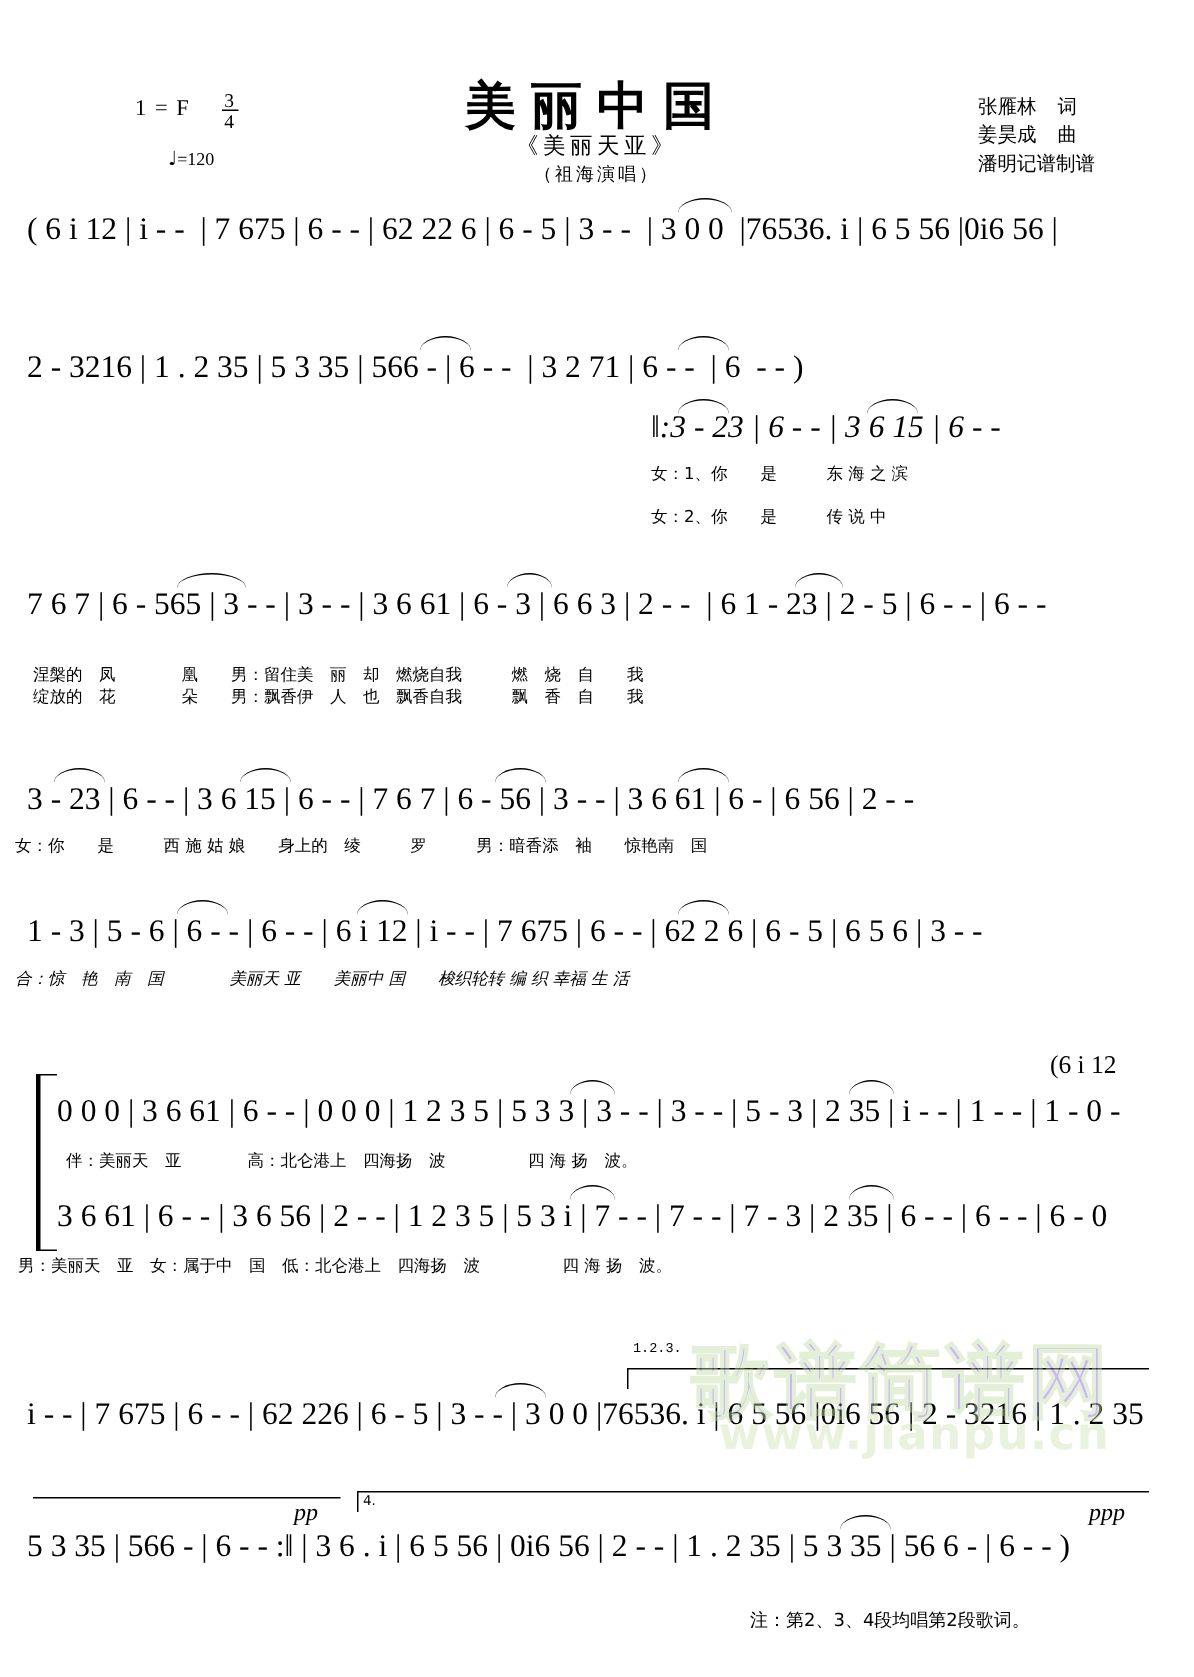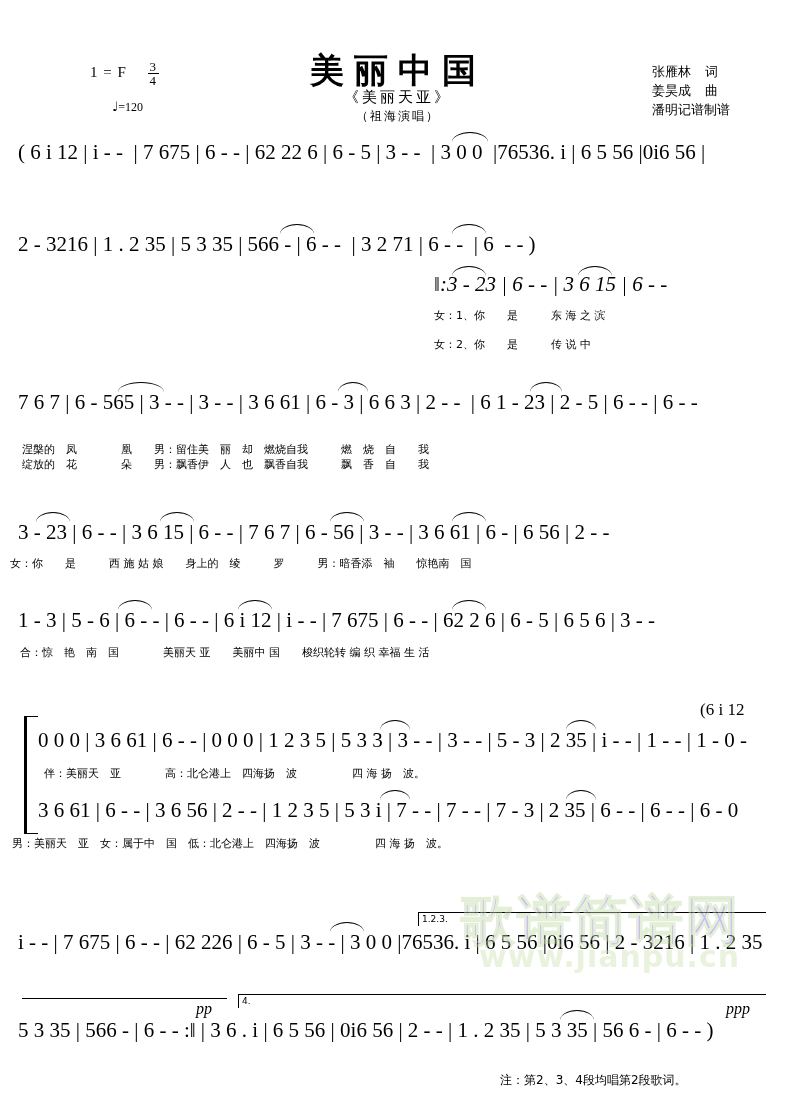--- a/index.html
+++ b/index.html
@@ -175,21 +175,21 @@
     <div class="lyr" style="margin-left:10px;">女：你　　是　　　西 施 姑 娘　　身上的　绫　　　罗　　　男：暗香添　袖　　惊艳南　国</div>
   </div>
 
   <div class="row" style="top:608px;">
     <div class="mus" style="margin-left:18px;">1 - 3 | 5 - 6 | 6 - - | 6 - - | 6 i 12 | i - - | 7 675 | 6 - - | 62 2 6 | 6 - 5 | 6 5 6 | 3 - -</div>
   </div>
   <div class="slur" style="left:118px;top:600px;width:34px;"></div>
   <div class="slur" style="left:238px;top:600px;width:34px;"></div>
   <div class="slur" style="left:452px;top:600px;width:34px;"></div>
   <div class="row" style="top:645px;">
-    <div class="lyr" style="margin-left:20px;">合：惊　艳　南　国　　　　美丽天 亚　　美丽中 国　　梭织轮转 编 织 幸福 生 活</div>
+    <div class="lyr" style="margin-left:10px;font-style:italic;">合：惊　艳　南　国　　　　美丽天 亚　　美丽中 国　　梭织轮转 编 织 幸福 生 活</div>
   </div>
 
   <div class="thickbar" style="left:24px;top:716px;width:3px;height:118px;"></div>
   <div class="hline" style="left:24px;top:716px;width:14px;"></div>
   <div class="hline" style="left:24px;top:833px;width:14px;"></div>
 
   <div class="mus" style="position:absolute;left:700px;top:700px;font-size:17px;">(6 i 12</div>
 
   <div class="row" style="top:728px;">
     <div class="mus" style="margin-left:38px;">0 0 0 | 3 6 61 | 6 - - | 0 0 0 | 1 2 3 5 | 5 3 3 | 3 - - | 3 - - | 5 - 3 | 2 35 | i - - | 1 - - | 1 - 0 -</div>
@@ -204,21 +204,21 @@
     <div class="mus" style="margin-left:38px;">3 6 61 | 6 - - | 3 6 56 | 2 - - | 1 2 3 5 | 5 3 i | 7 - - | 7 - - | 7 - 3 | 2 35 | 6 - - | 6 - - | 6 - 0</div>
   </div>
   <div class="slur" style="left:380px;top:790px;width:30px;"></div>
   <div class="slur" style="left:566px;top:790px;width:30px;"></div>
   <div class="row" style="top:836px;">
     <div class="lyr" style="margin-left:12px;">男：美丽天　亚　女：属于中　国　低：北仑港上　四海扬　波　　　　　四 海 扬　波。</div>
   </div>
 
   <div class="hline" style="left:418px;top:912px;width:348px;"></div>
   <div class="vline" style="left:418px;top:912px;height:14px;"></div>
-  <div class="ending-label" style="left:422px;top:914px;">1.2.3.</div>
+  <div class="ending-label" style="left:422px;top:894px;font-family:Liberation Mono, monospace;">1.2.3.</div>
 
   <div class="row" style="top:930px;">
     <div class="mus" style="margin-left:18px;">i - - | 7 675 | 6 - - | 62 226 | 6 - 5 | 3 - - | 3 0 0 |76536. i | 6 5 56 |0i6 56 | 2 - 3216 | 1 . 2 35</div>
   </div>
   <div class="slur" style="left:330px;top:922px;width:34px;"></div>
 
   <div class="hline" style="left:22px;top:998px;width:205px;"></div>
   <div class="hline" style="left:238px;top:994px;width:528px;"></div>
   <div class="vline" style="left:238px;top:994px;height:14px;"></div>
   <div class="ending-label" style="left:242px;top:996px;">4.</div>

